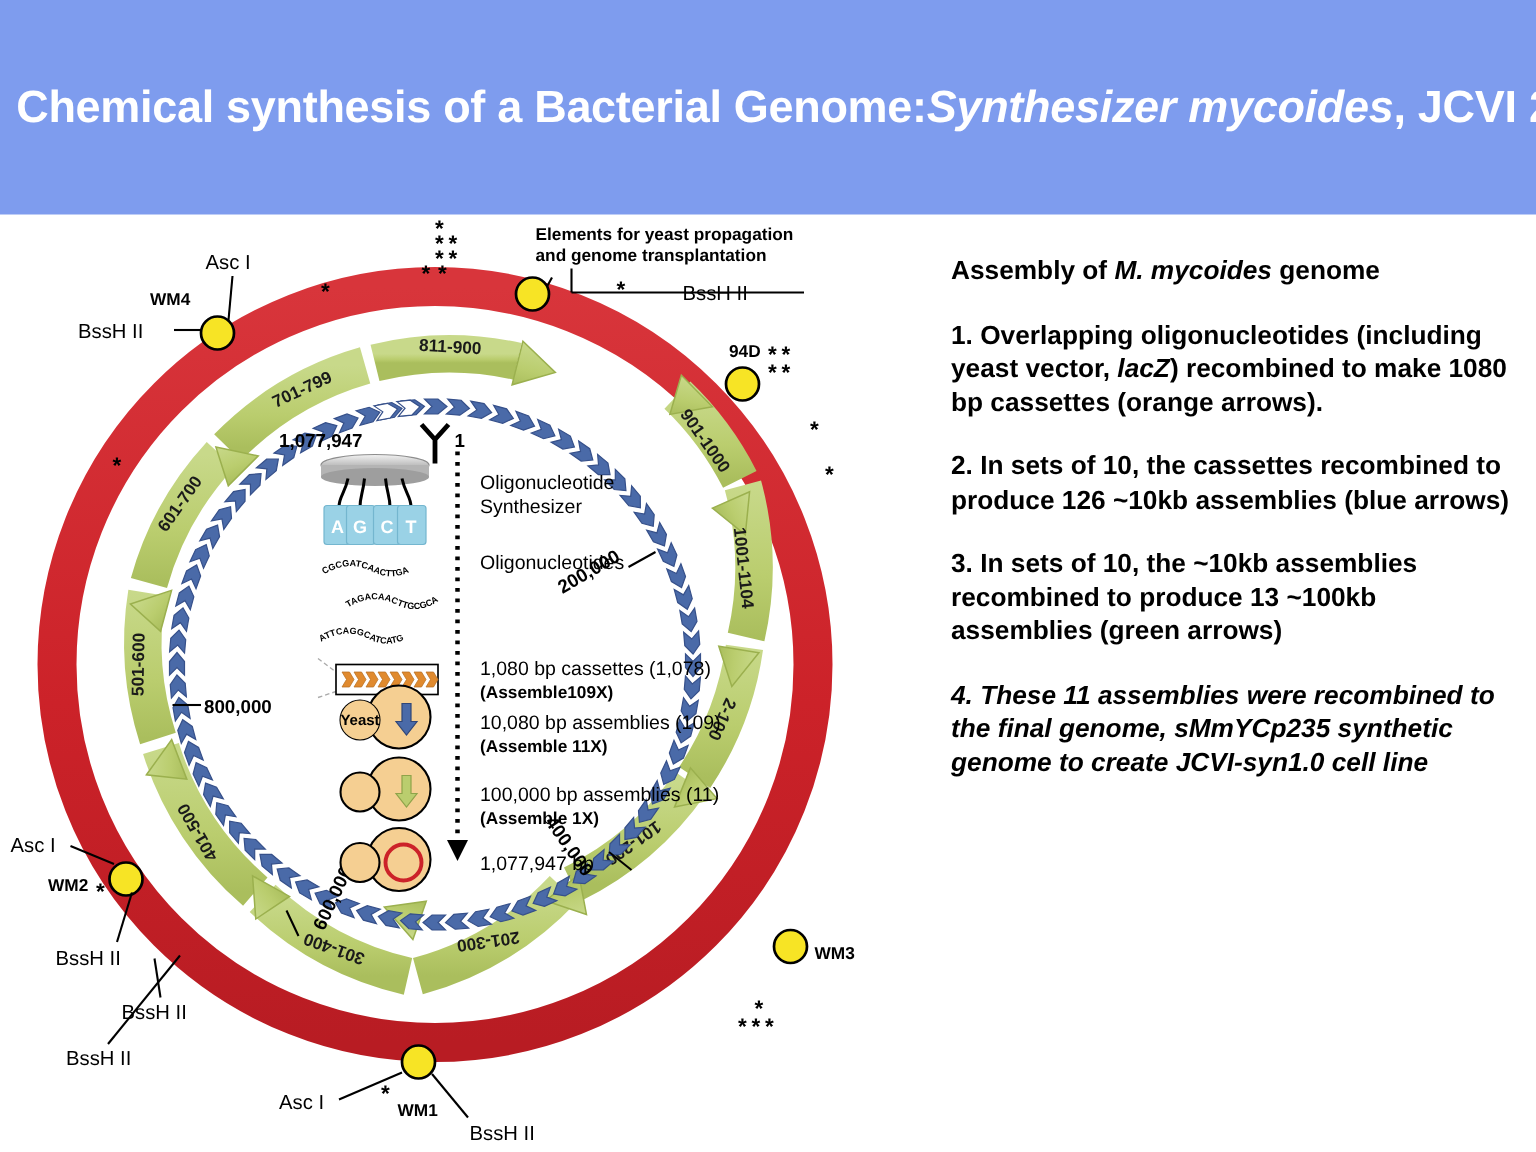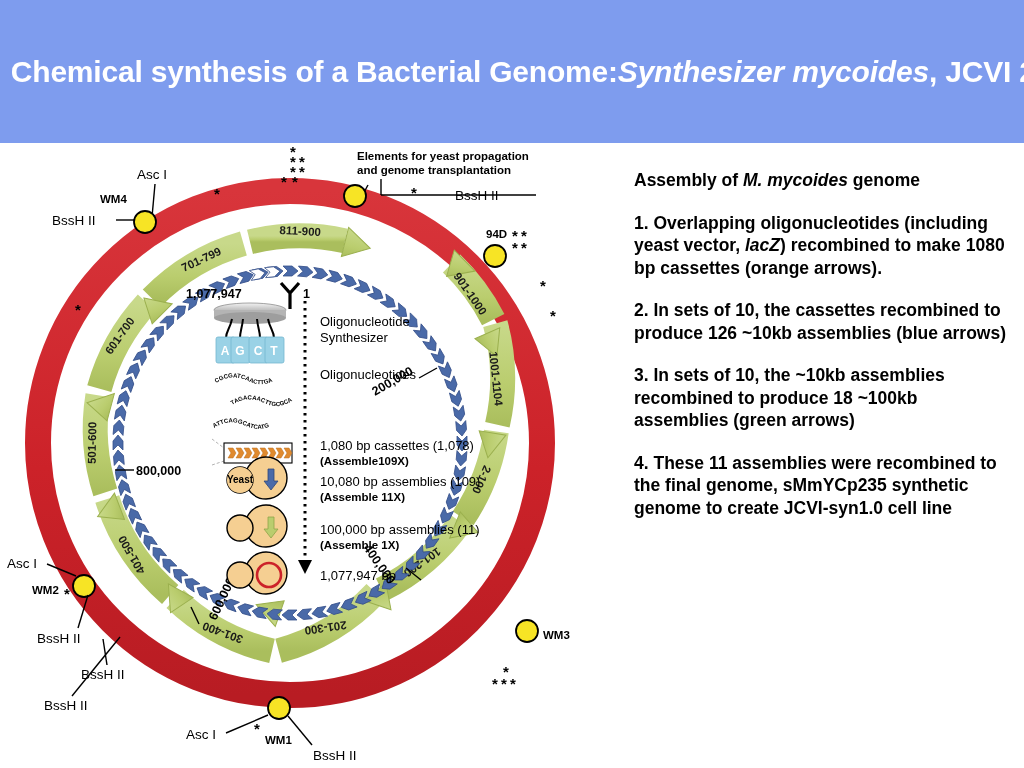--- a/index.html
+++ b/index.html
@@ -21,21 +21,21 @@
     letter-spacing:-0.2px;white-space:nowrap;
   }
   .title-line .ital{font-style:italic;}
 
   
   .notes{
     position:absolute;left:634px;top:169px;width:380px;
     color:#000;font-weight:bold;font-size:17.5px;line-height:22.5px;
   }
   .notes p{margin:0 0 20px 0;}
-  .notes p:last-child{margin-bottom:0;}
+  .notes p:last-child{margin-bottom:0;font-style:italic;}
   .notes .ital{font-style:italic;}
 
   
   #figure{position:absolute;left:0px;top:143px;width:630px;height:625px;}
   #figure svg{display:block;}
 
   .lbl{font-family:"Liberation Sans",sans-serif;fill:#000;}
   .lbl-enz{font-size:13.5px;}
   .lbl-wm{font-size:11.5px;font-weight:bold;}
   .lbl-seg{font-size:11.5px;font-weight:bold;fill:#1a1a1a;}
@@ -55,21 +55,21 @@
 
   <div class="title-banner">
     <div class="title-line">Chemical synthesis of a Bacterial Genome:</div>
     <div class="title-line"><span class="ital">Synthesizer mycoides</span><span>, JCVI 2002</span></div>
   </div>
 
   <div class="notes">
     <p><span>Assembly of </span><span class="ital">M. mycoides</span><span> genome</span></p>
     <p><span>1. Overlapping oligonucleotides (including yeast vector, </span><span class="ital">lacZ</span><span>) recombined to make 1080 bp cassettes (orange arrows).</span></p>
     <p>2. In sets of 10, the cassettes recombined to produce 126 ~10kb assemblies (blue arrows)</p>
-    <p>3. In sets of 10, the ~10kb assemblies recombined to produce 18 ~100kb assemblies (green arrows)</p>
+    <p>3. In sets of 10, the ~10kb assemblies recombined to produce 13 ~100kb assemblies (green arrows)</p>
     <p>4. These 11 assemblies were recombined to the final genome, sMmYCp235 synthetic genome to create JCVI-syn1.0 cell line</p>
   </div>
 
   <div id="figure">
     <svg width="630" height="625" viewBox="0 0 630 625" xmlns="http://www.w3.org/2000/svg">
       <defs>
 
         <linearGradient id="gRed" x1="0" y1="0" x2="0" y2="1">
           <stop offset="0%" stop-color="#d8353b"></stop>
           <stop offset="55%" stop-color="#cc2229"></stop>

